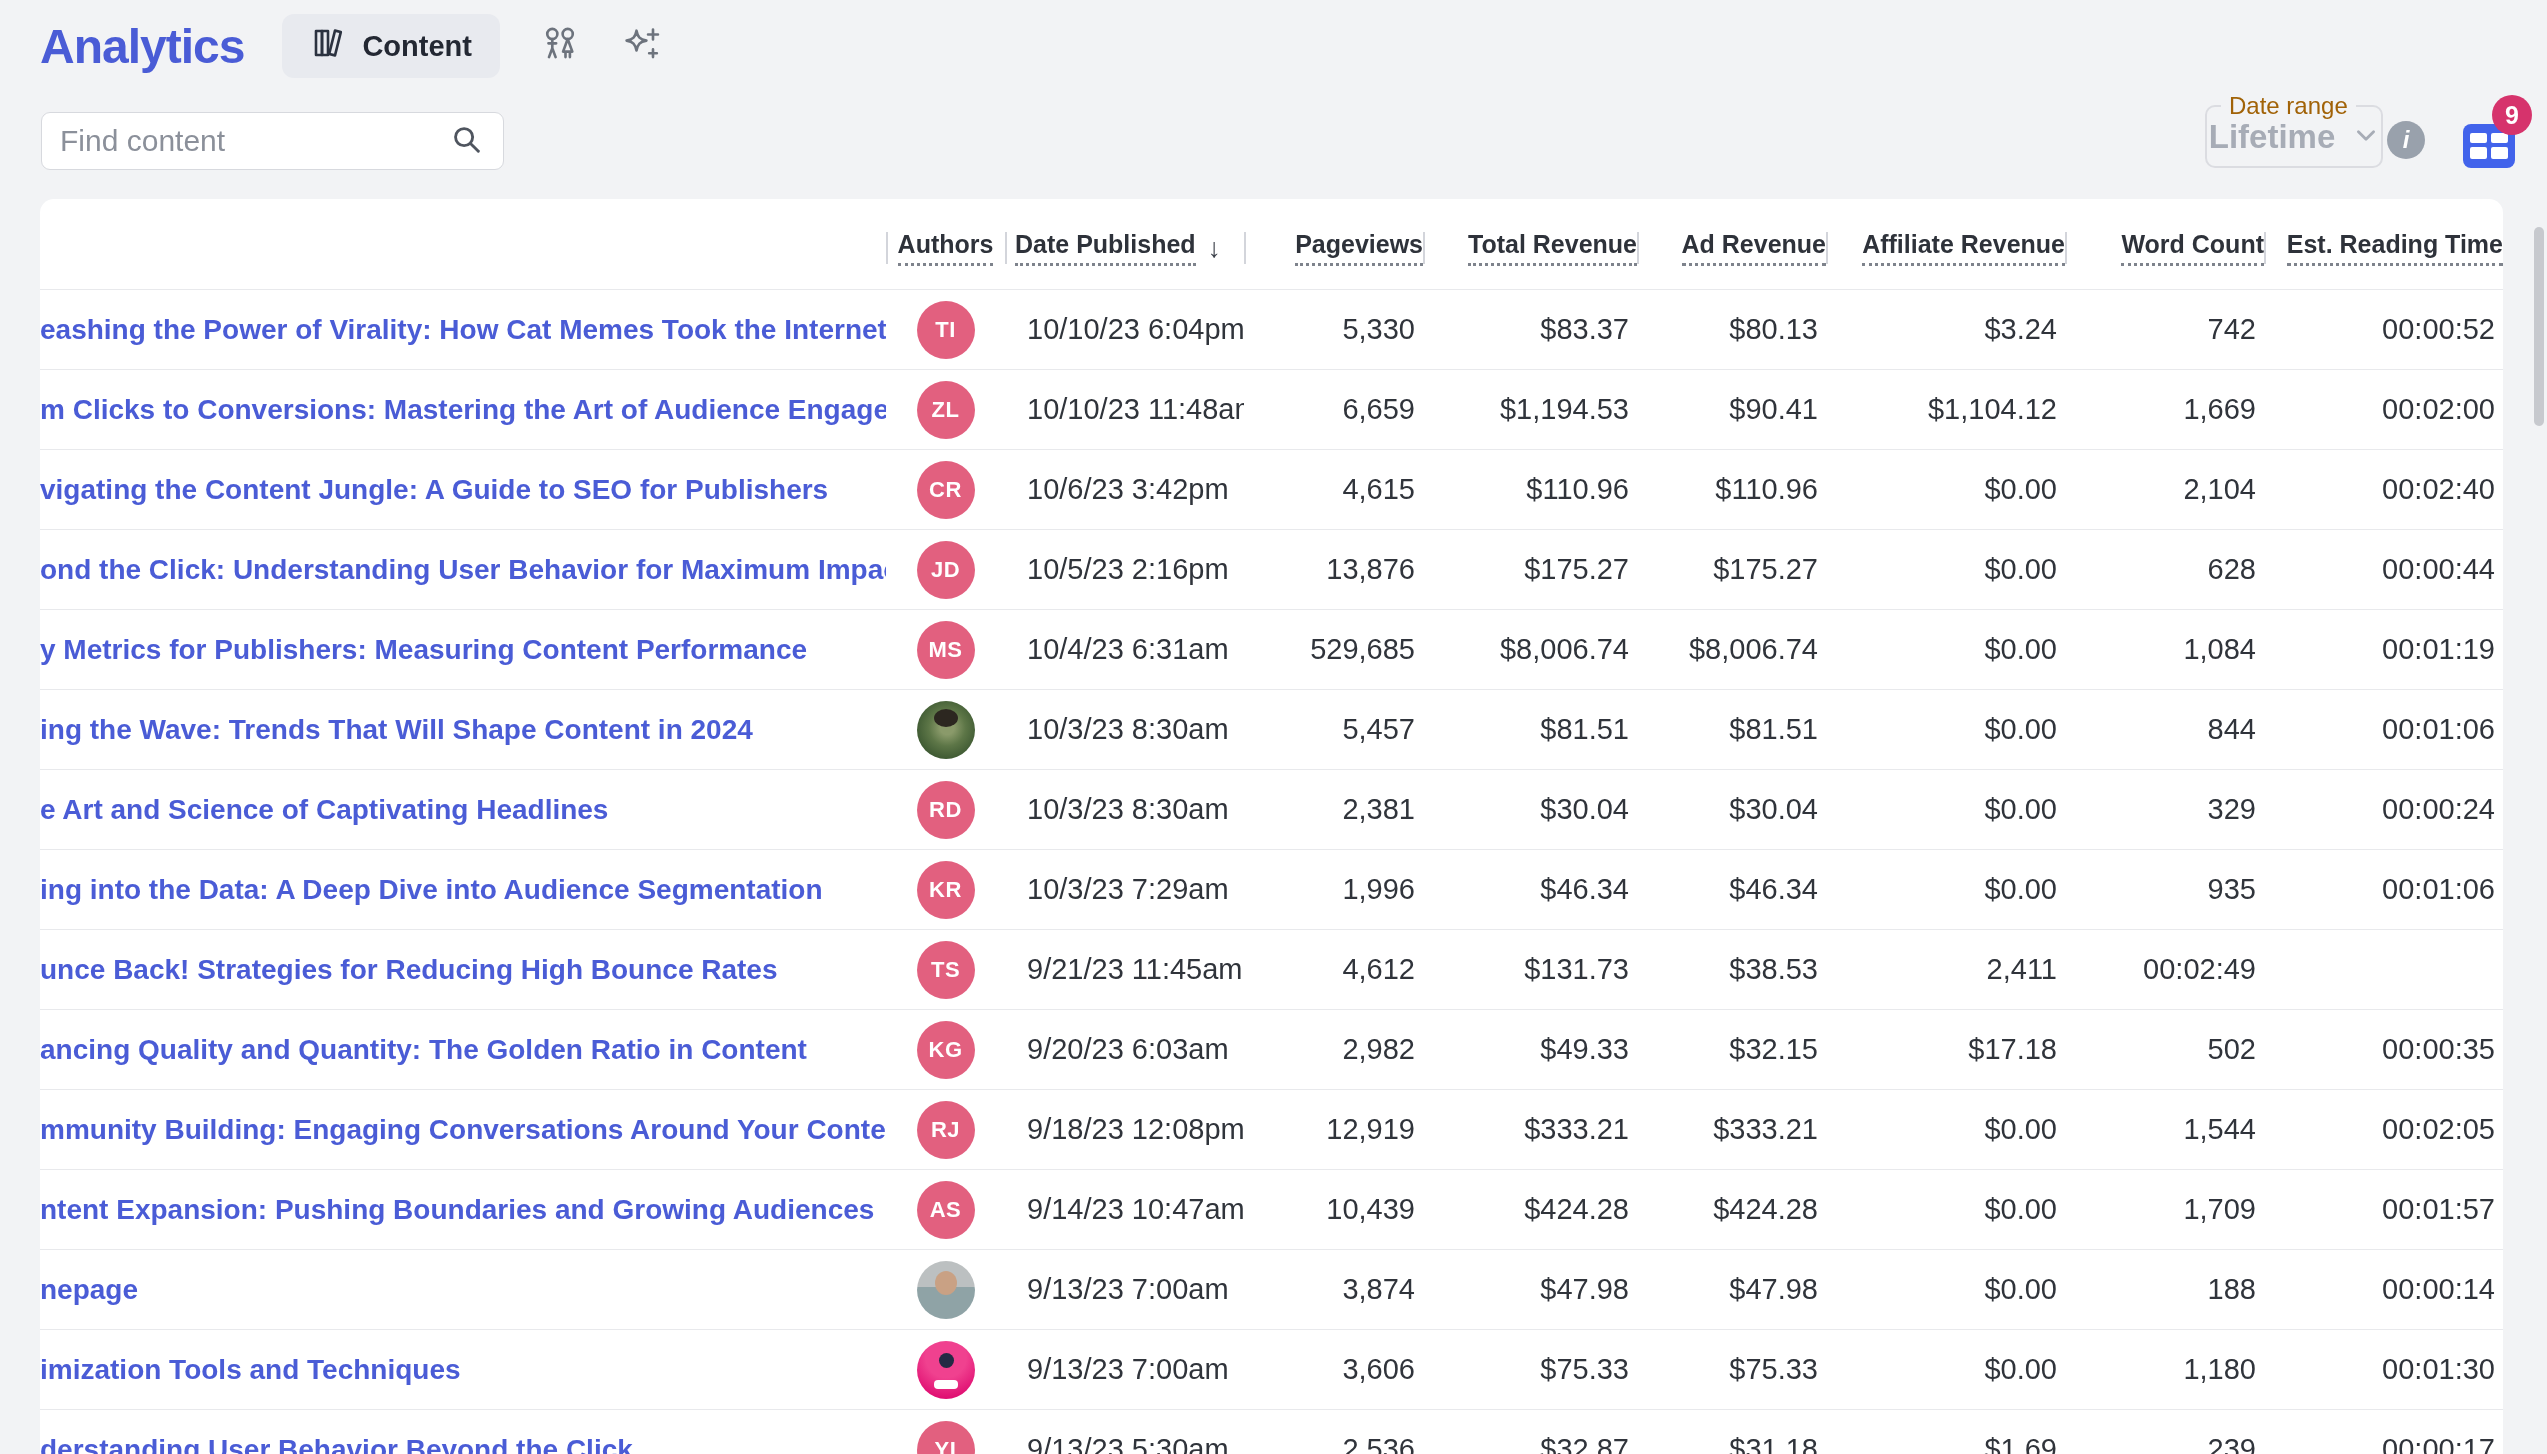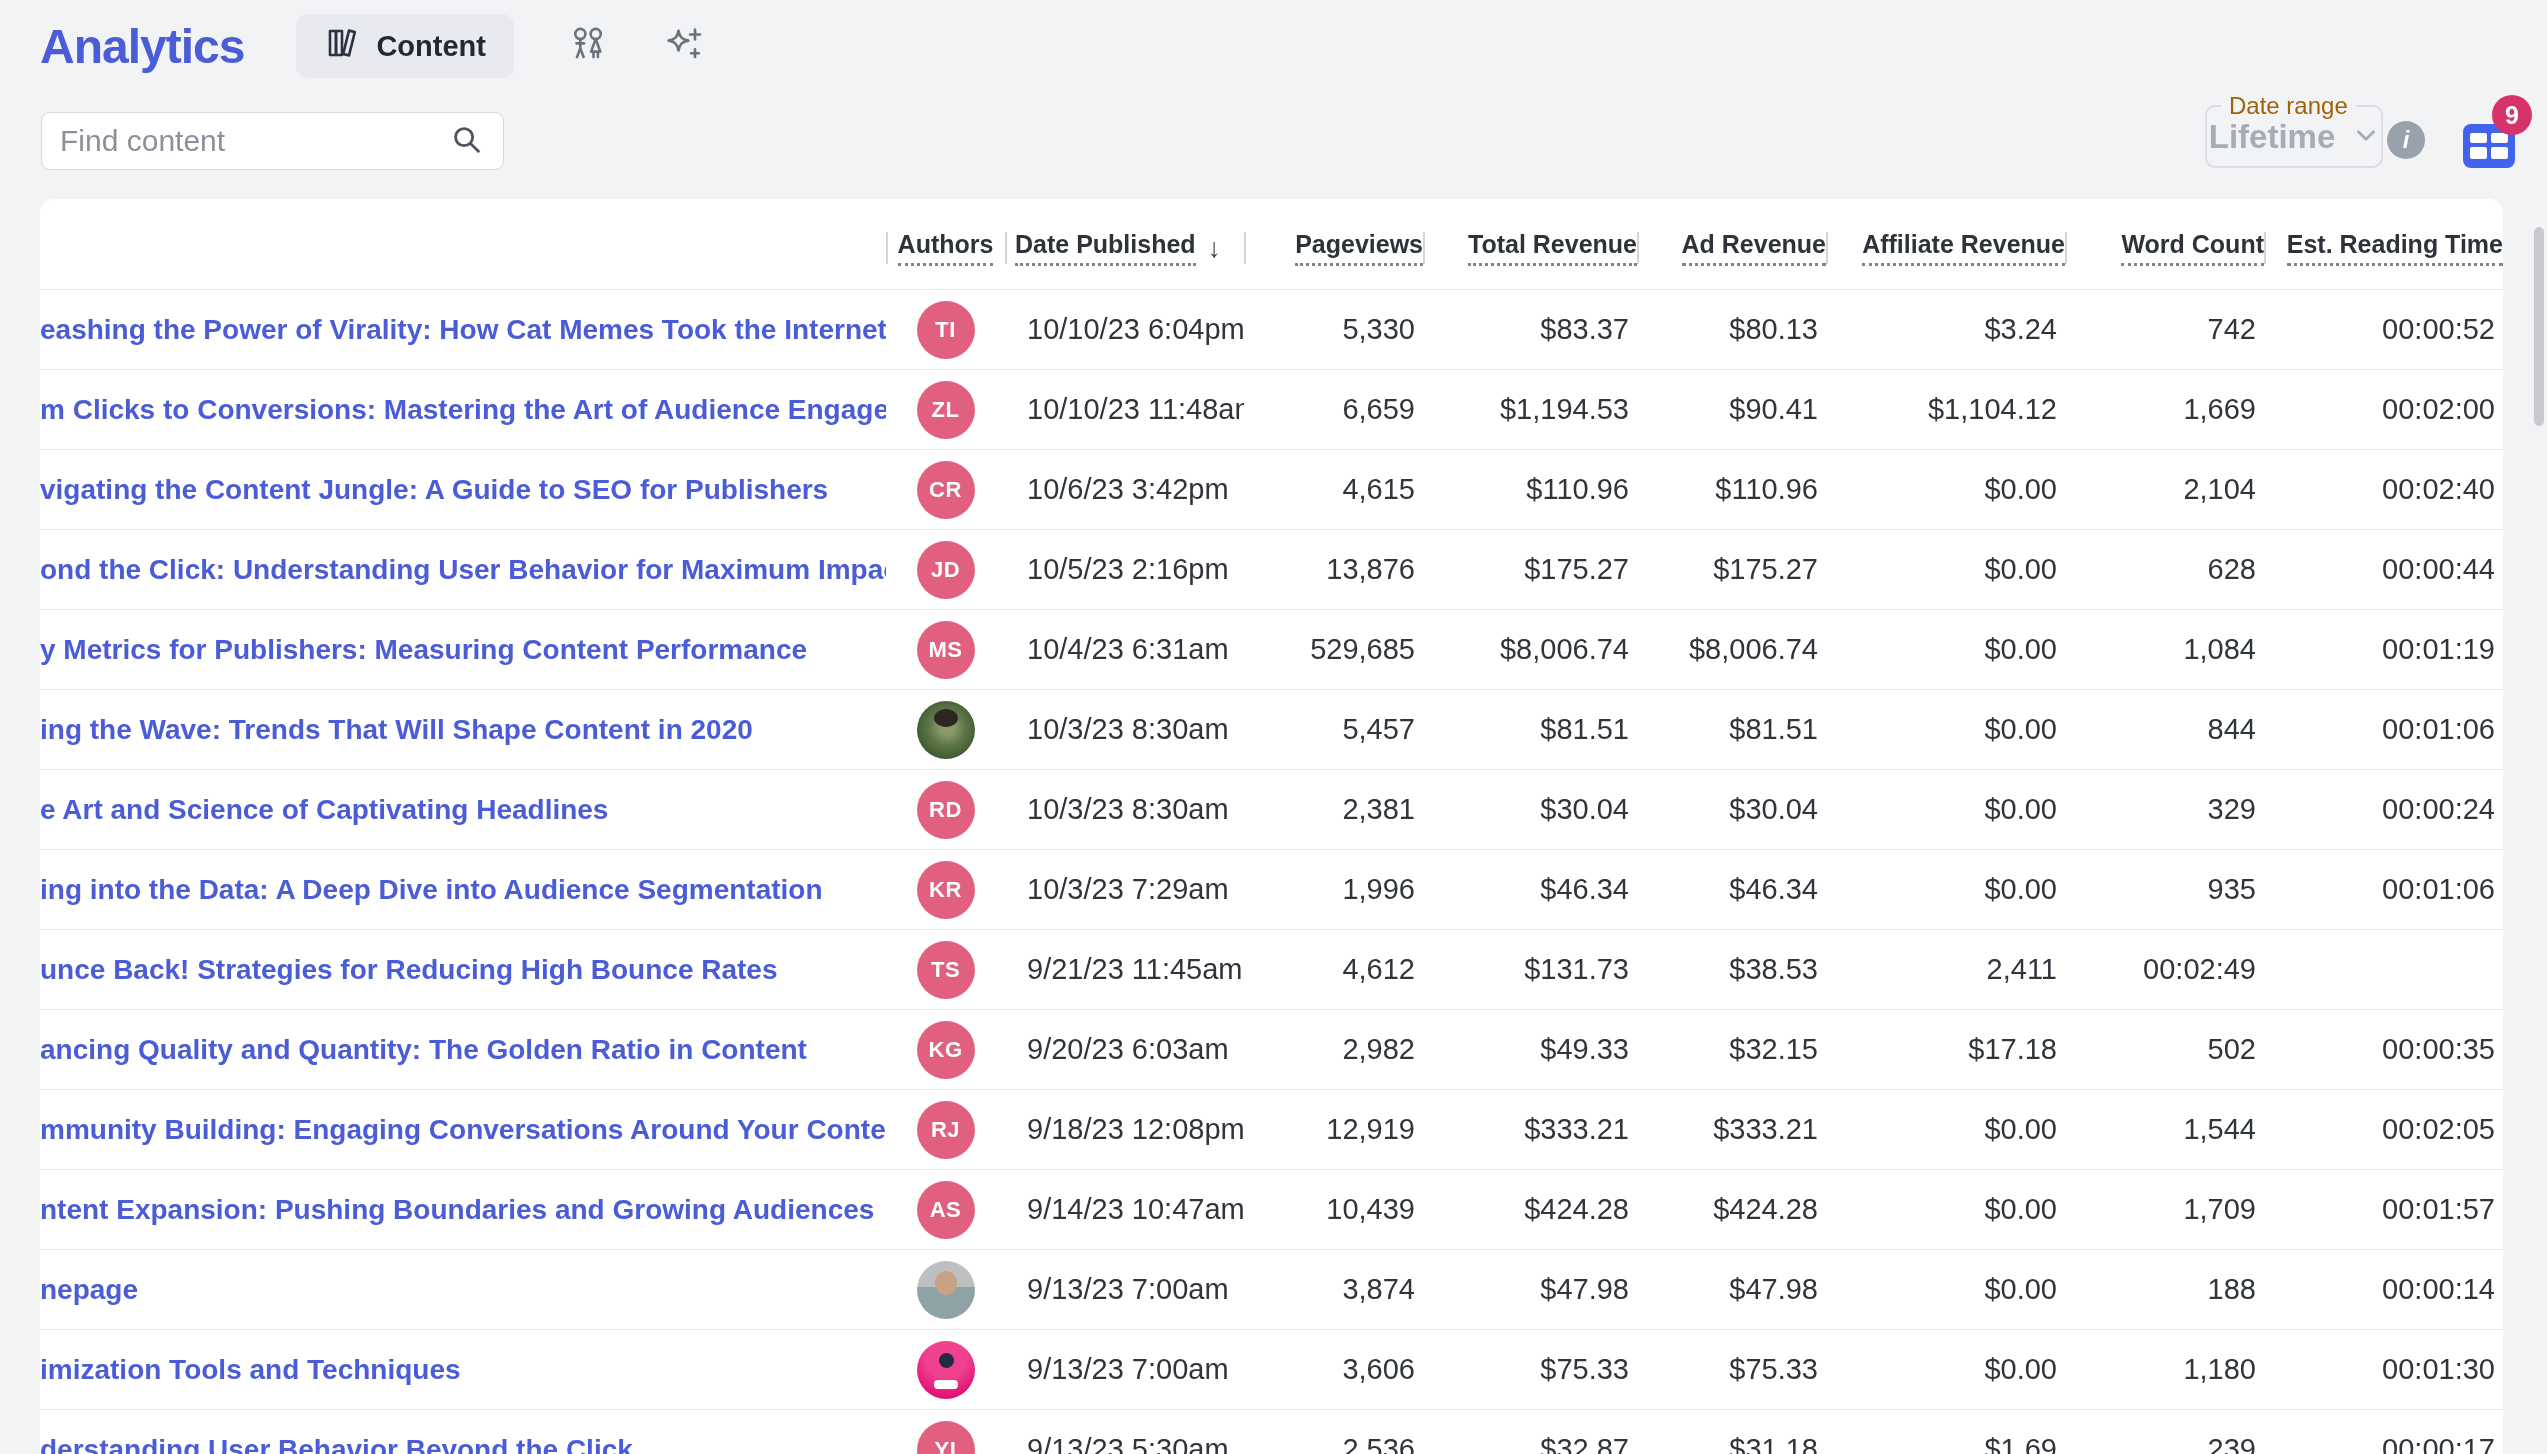--- a/index.html
+++ b/index.html
@@ -4,21 +4,21 @@
 <style>
   * { margin:0; padding:0; box-sizing:border-box; }
   html,body { width:2547px; height:1455px; }
   body {
     position:relative; overflow:hidden;
     background:var(--page-bg,#f2f3f5);
     font-family:"Liberation Sans", sans-serif;
     color:#31353c;
   }
   
-  .topbar { position:absolute; left:40px; top:14px; display:flex; align-items:center; gap:52px; }
+  .topbar { position:absolute; left:40px; top:14px; display:flex; align-items:center; gap:38px; }
   .topbar h1 { font-size:48px; font-weight:bold; color:var(--accent,#4a5cd6); letter-spacing:-1px; }
   .tab { display:flex; align-items:center; gap:16px; height:64px; padding:0 28px;
          background:#e8eaef; border-radius:12px; font-size:29px; font-weight:bold; color:#232833; cursor:pointer; }
   .iconbtn { background:none; border:none; cursor:pointer; display:flex; align-items:center; }
   
   .search { position:absolute; left:41px; top:112px; width:463px; height:58px;
             background:#fff; border:1px solid #d7d9de; border-radius:9px;
             display:flex; align-items:center; padding:0 18px; }
   .search input { flex:1; border:none; outline:none; background:transparent;
                   font-family:"Liberation Sans", sans-serif; font-size:30px; color:#555b65; }
@@ -253,21 +253,21 @@
         <div class="b-cell b-left cell">10/4/23 6:31am</div>
         <div class="b-cell b-right cell">529,685</div>
         <div class="b-cell b-right cell">$8,006.74</div>
         <div class="b-cell b-right cell">$8,006.74</div>
         <div class="b-cell b-right cell">$0.00</div>
         <div class="b-cell b-right cell">1,084</div>
         <div class="b-cell b-right cell">00:01:19</div>
       </div>
       <div class="row grid">
         <div class="b-cell b-title cell">
-          <a href="#">ing the Wave: Trends That Will Shape Content in 2020</a>
+          <a href="#">ing the Wave: Trends That Will Shape Content in 2024</a>
         </div>
         <div class="b-cell b-center cell">
           <div class="avatar photo-outdoor"></div>
         </div>
         <div class="b-cell b-left cell">10/3/23 8:30am</div>
         <div class="b-cell b-right cell">5,457</div>
         <div class="b-cell b-right cell">$81.51</div>
         <div class="b-cell b-right cell">$81.51</div>
         <div class="b-cell b-right cell">$0.00</div>
         <div class="b-cell b-right cell">844</div>

